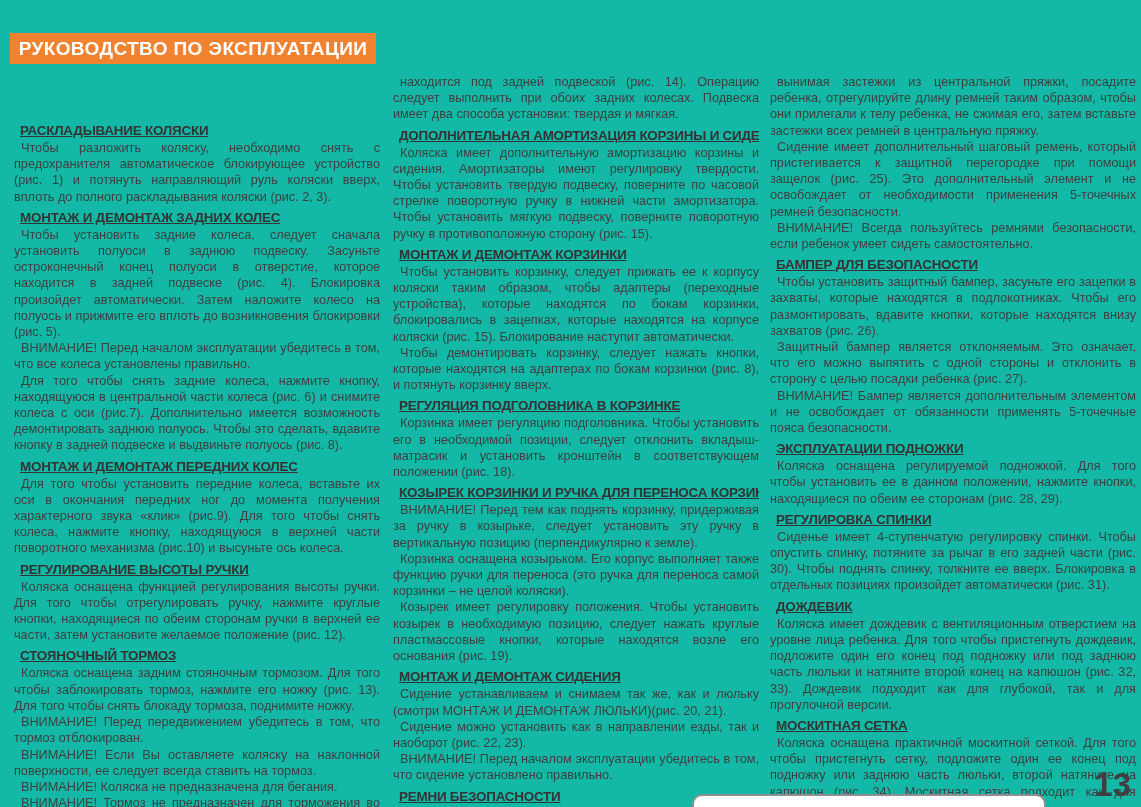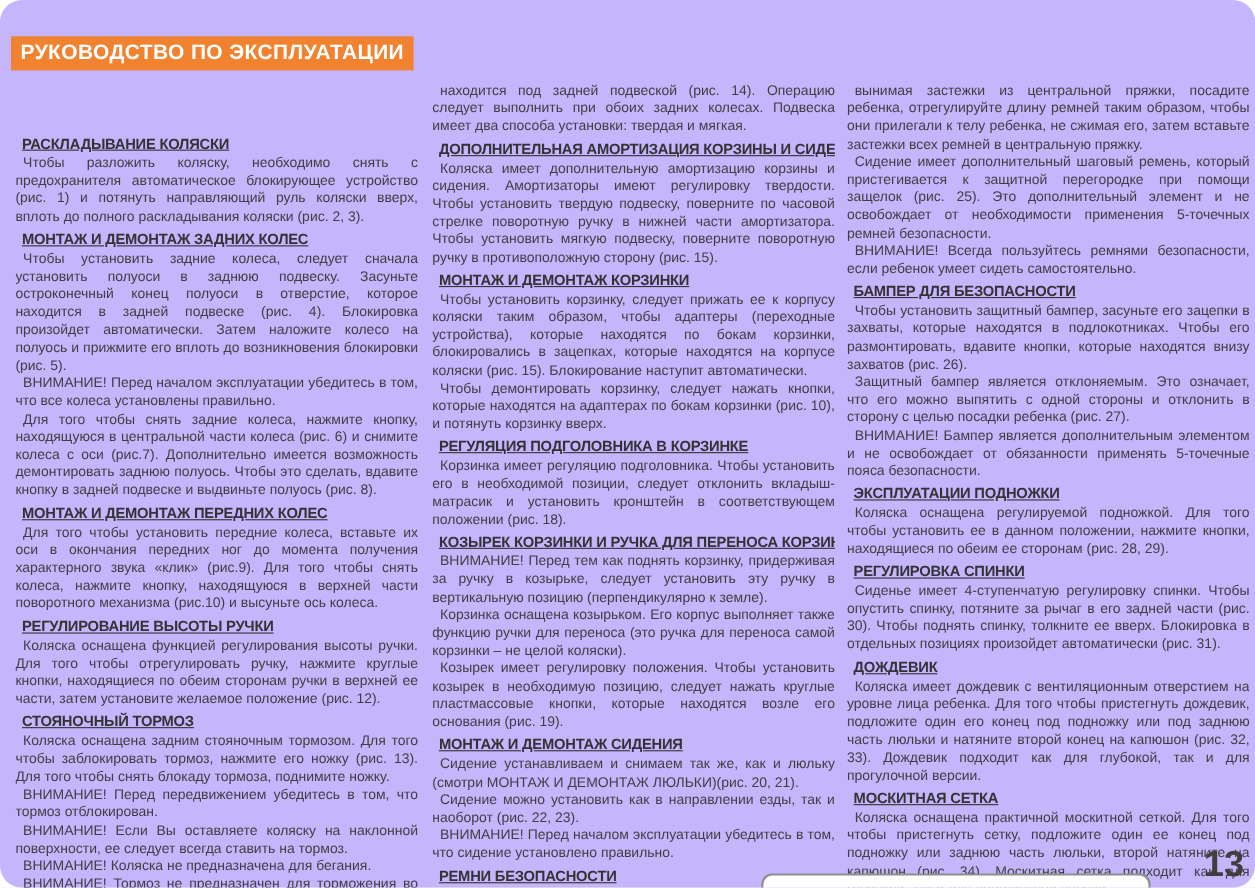--- a/index.html
+++ b/index.html
@@ -1,24 +1,23 @@
 <!DOCTYPE html>
 <html><head>
 <meta charset="utf-8">
 <style>
   html, body { margin: 0; padding: 0; background: #ffffff; }
   .page {
     position: relative;
     width: 1141px;
     height: 807px;
-    background: #c4b5fd;
+    background: #14b8a6;
     overflow: hidden;
     font-family: "Liberation Sans", sans-serif;
     color: #3f3f3f;
-    border-radius: 20px;
   }
   .banner {
     position: absolute;
     left: 10px;
     top: 33px;
     width: 366px;
     height: 31px;
     background: #f1822f;
     display: flex;
     align-items: center;
@@ -108,21 +107,21 @@
       <p class="para">ВНИМАНИЕ! Коляска не предназначена для бегания.</p>
       <p class="para">ВНИМАНИЕ! Тормоз не предназначен для торможения во время передвижения. Его следует заблокировать после полной остановки коляски.</p>
       <h2 class="heading">РЕГУЛИРОВКА СТОЙКОСТИ ПОДВЕСКИ</h2>
     </div>
   <div class="col col-2">
       <p class="para">находится под задней подвеской (рис. 14). Операцию следует выполнить при обоих задних колесах. Подвеска имеет два способа установки: твердая и мягкая.</p>
       <h2 class="heading">ДОПОЛНИТЕЛЬНАЯ АМОРТИЗАЦИЯ КОРЗИНЫ И СИДЕНИЯ</h2>
       <p class="para">Коляска имеет дополнительную амортизацию корзины и сидения. Амортизаторы имеют регулировку твердости. Чтобы установить твердую подвеску, поверните по часовой стрелке поворотную ручку в нижней части амортизатора. Чтобы установить мягкую подвеску, поверните поворотную ручку в противоположную сторону (рис. 15).</p>
       <h2 class="heading">МОНТАЖ И ДЕМОНТАЖ КОРЗИНКИ</h2>
       <p class="para">Чтобы установить корзинку, следует прижать ее к корпусу коляски таким образом, чтобы адаптеры (переходные устройства), которые находятся по бокам корзинки, блокировались в зацепках, которые находятся на корпусе коляски (рис. 15). Блокирование наступит автоматически.</p>
-      <p class="para">Чтобы демонтировать корзинку, следует нажать кнопки, которые находятся на адаптерах по бокам корзинки (рис. 10), и потянуть корзинку вверх.</p>
+      <p class="para">Чтобы демонтировать корзинку, следует нажать кнопки, которые находятся на адаптерах по бокам корзинки (рис. 8), и потянуть корзинку вверх.</p>
       <h2 class="heading">РЕГУЛЯЦИЯ ПОДГОЛОВНИКА В КОРЗИНКЕ</h2>
       <p class="para">Корзинка имеет регуляцию подголовника. Чтобы установить его в необходимой позиции, следует отклонить вкладыш- матрасик и установить кронштейн в соответствующем положении (рис. 18).</p>
       <h2 class="heading">КОЗЫРЕК КОРЗИНКИ И РУЧКА ДЛЯ ПЕРЕНОСА КОРЗИНКИ</h2>
       <p class="para">ВНИМАНИЕ! Перед тем как поднять корзинку, придерживая за ручку в козырьке, следует установить эту ручку в вертикальную позицию (перпендикулярно к земле).</p>
       <p class="para">Корзинка оснащена козырьком. Его корпус выполняет также функцию ручки для переноса (это ручка для переноса самой корзинки – не целой коляски).</p>
       <p class="para">Козырек имеет регулировку положения. Чтобы установить козырек в необходимую позицию, следует нажать круглые пластмассовые кнопки, которые находятся возле его основания (рис. 19).</p>
       <h2 class="heading">МОНТАЖ И ДЕМОНТАЖ СИДЕНИЯ</h2>
       <p class="para">Сидение устанавливаем и снимаем так же, как и люльку (смотри МОНТАЖ И ДЕМОНТАЖ ЛЮЛЬКИ)(рис. 20, 21).</p>
       <p class="para">Сидение можно установить как в направлении езды, так и наоборот (рис. 22, 23).</p>
       <p class="para">ВНИМАНИЕ! Перед началом эксплуатации убедитесь в том, что сидение установлено правильно.</p>

